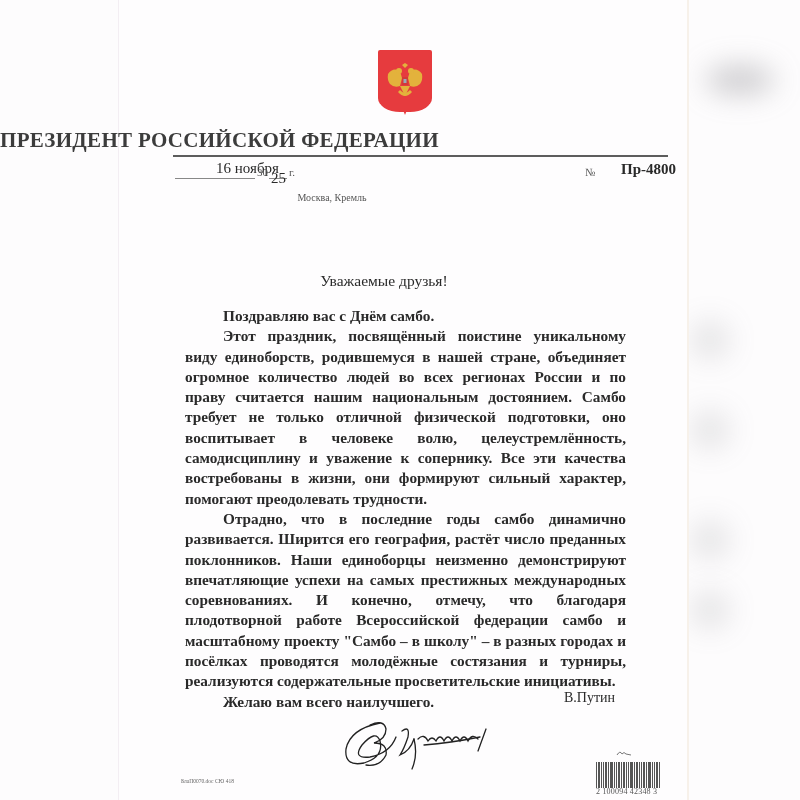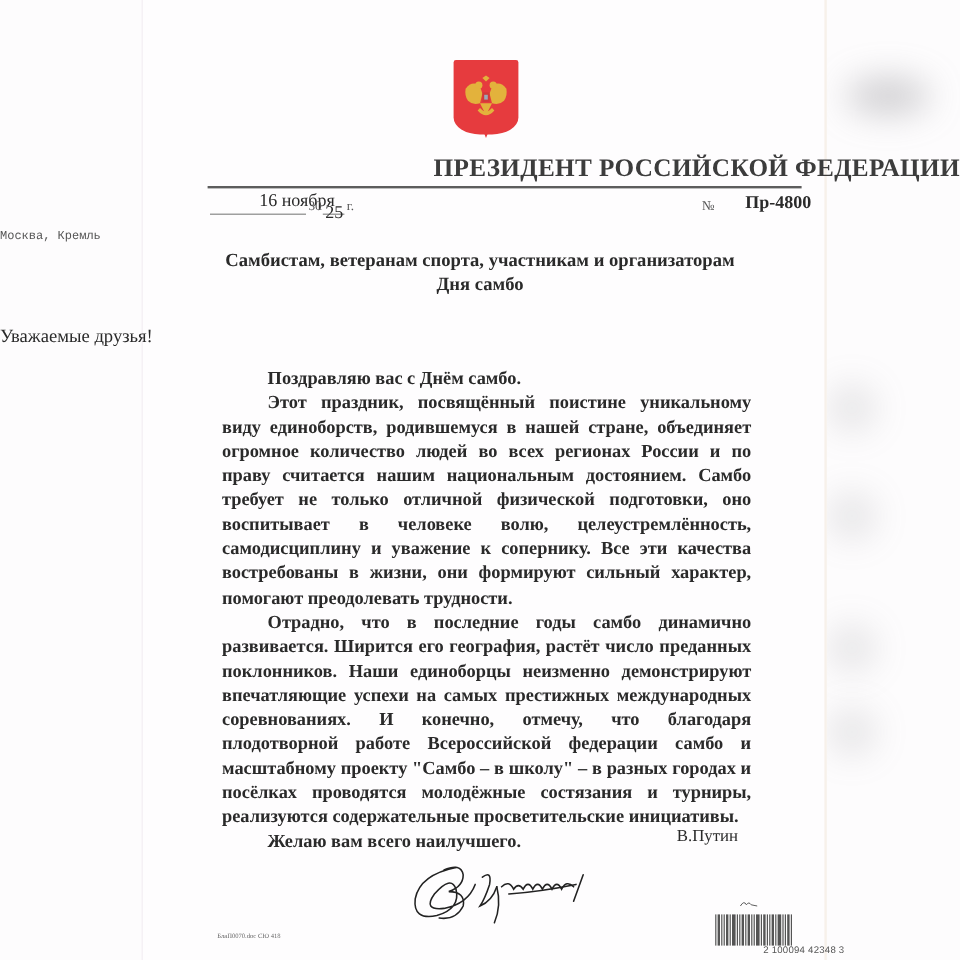--- a/index.html
+++ b/index.html
@@ -53,21 +53,21 @@
       width: 4px;
       height: 5px;
       background: #e63b3e;
       clip-path: polygon(0 0, 100% 0, 50% 100%);
     }
     .header-title {
       position: absolute;
       left: 0;
       top: 128px;
       width: 800px;
-      text-align: right;
+      text-align: left;
       font-size: 21px;
       font-weight: bold;
       color: #3c3c3c;
       letter-spacing: 0.3px;
     }
     .rule-top {
       position: absolute;
       left: 173px;
       top: 155px;
       width: 495px;
@@ -102,42 +102,41 @@
       left: 585px;
       top: 166px;
       font-size: 11px;
       color: #555;
     }
     .place {
       position: absolute;
       left: 0;
       top: 192px;
       width: 664px;
-      text-align: left;
+      text-align: center;
       font-size: 10px;
       color: #555;
-      font-family: Liberation Mono, monospace;
     }
     .addressee {
       position: absolute;
       left: 0;
       top: 208px;
       width: 800px;
       text-align: center;
       font-size: 15.5px;
       font-weight: bold;
       line-height: 20px;
       color: #2a2a2a;
     }
     .salutation {
       position: absolute;
       left: 0;
       top: 272px;
       width: 768px;
-      text-align: left;
+      text-align: center;
       font-size: 15.5px;
       color: #2a2a2a;
     }
     .body-text {
       position: absolute;
       left: 185px;
       top: 306px;
       width: 441px;
       font-size: 15.3px;
       line-height: 20.3px;
@@ -192,23 +191,22 @@
       width: 16px;
       height: 6px;
     }
     .barcode-num {
       position: absolute;
       left: 596px;
       top: 787px;
       width: 82px;
       font-size: 8px;
       color: #555;
-      font-family: Liberation Sans, sans-serif;
+      font-family: Liberation Serif, serif;
       letter-spacing: 0.2px;
-      margin-left: 40px;
     }
   </style>
 </head>
 <body>
 
 <div class="canvas">
 
   <div class="shadow-blob" style="left:705px;top:65px;width:70px;height:30px;"></div>
   <div class="shadow-blob" style="left:690px;top:320px;width:40px;height:40px;opacity:.5"></div>
   <div class="shadow-blob" style="left:690px;top:410px;width:40px;height:40px;opacity:.5"></div>
@@ -242,24 +240,20 @@
   <div class="date-line small-gray" style="left:257px;top:166px;">30</div>
   <div class="date-underline" style="left:269px;top:178px;width:18px;"></div>
   <div class="date-line" style="left:271px;top:170px;">25</div>
   <div class="date-line small-gray" style="left:289px;top:166px;">г.</div>
 
   <div class="num-sign">№</div>
   <div class="doc-number">Пр-4800</div>
 
   <div class="place">Москва, Кремль</div>
 
-  <div class="addressee">
-    <div>Самбистам, ветеранам спорта, участникам и организаторам</div>
-    <div>Дня самбо</div>
-  </div>
 
   <div class="salutation">Уважаемые друзья!</div>
 
   <div class="body-text">
     <p>Поздравляю вас с Днём самбо.</p>
     <p>Этот праздник, посвящённый поистине уникальному виду единоборств, родившемуся в нашей стране, объединяет огромное количество людей во всех регионах России и по праву считается нашим национальным достоянием. Самбо требует не только отличной физической подготовки, оно воспитывает в человеке волю, целеустремлённость, самодисциплину и уважение к сопернику. Все эти качества востребованы в жизни, они формируют сильный характер, помогают преодолевать трудности.</p>
     <p>Отрадно, что в последние годы самбо динамично развивается. Ширится его география, растёт число преданных поклонников. Наши единоборцы неизменно демонстрируют впечатляющие успехи на самых престижных международных соревнованиях. И конечно, отмечу, что благодаря плодотворной работе Всероссийской федерации самбо и масштабному проекту "Самбо – в школу" – в разных городах и посёлках проводятся молодёжные состязания и турниры, реализуются содержательные просветительские инициативы.</p>
     <p>Желаю вам всего наилучшего.</p>
   </div>
 

